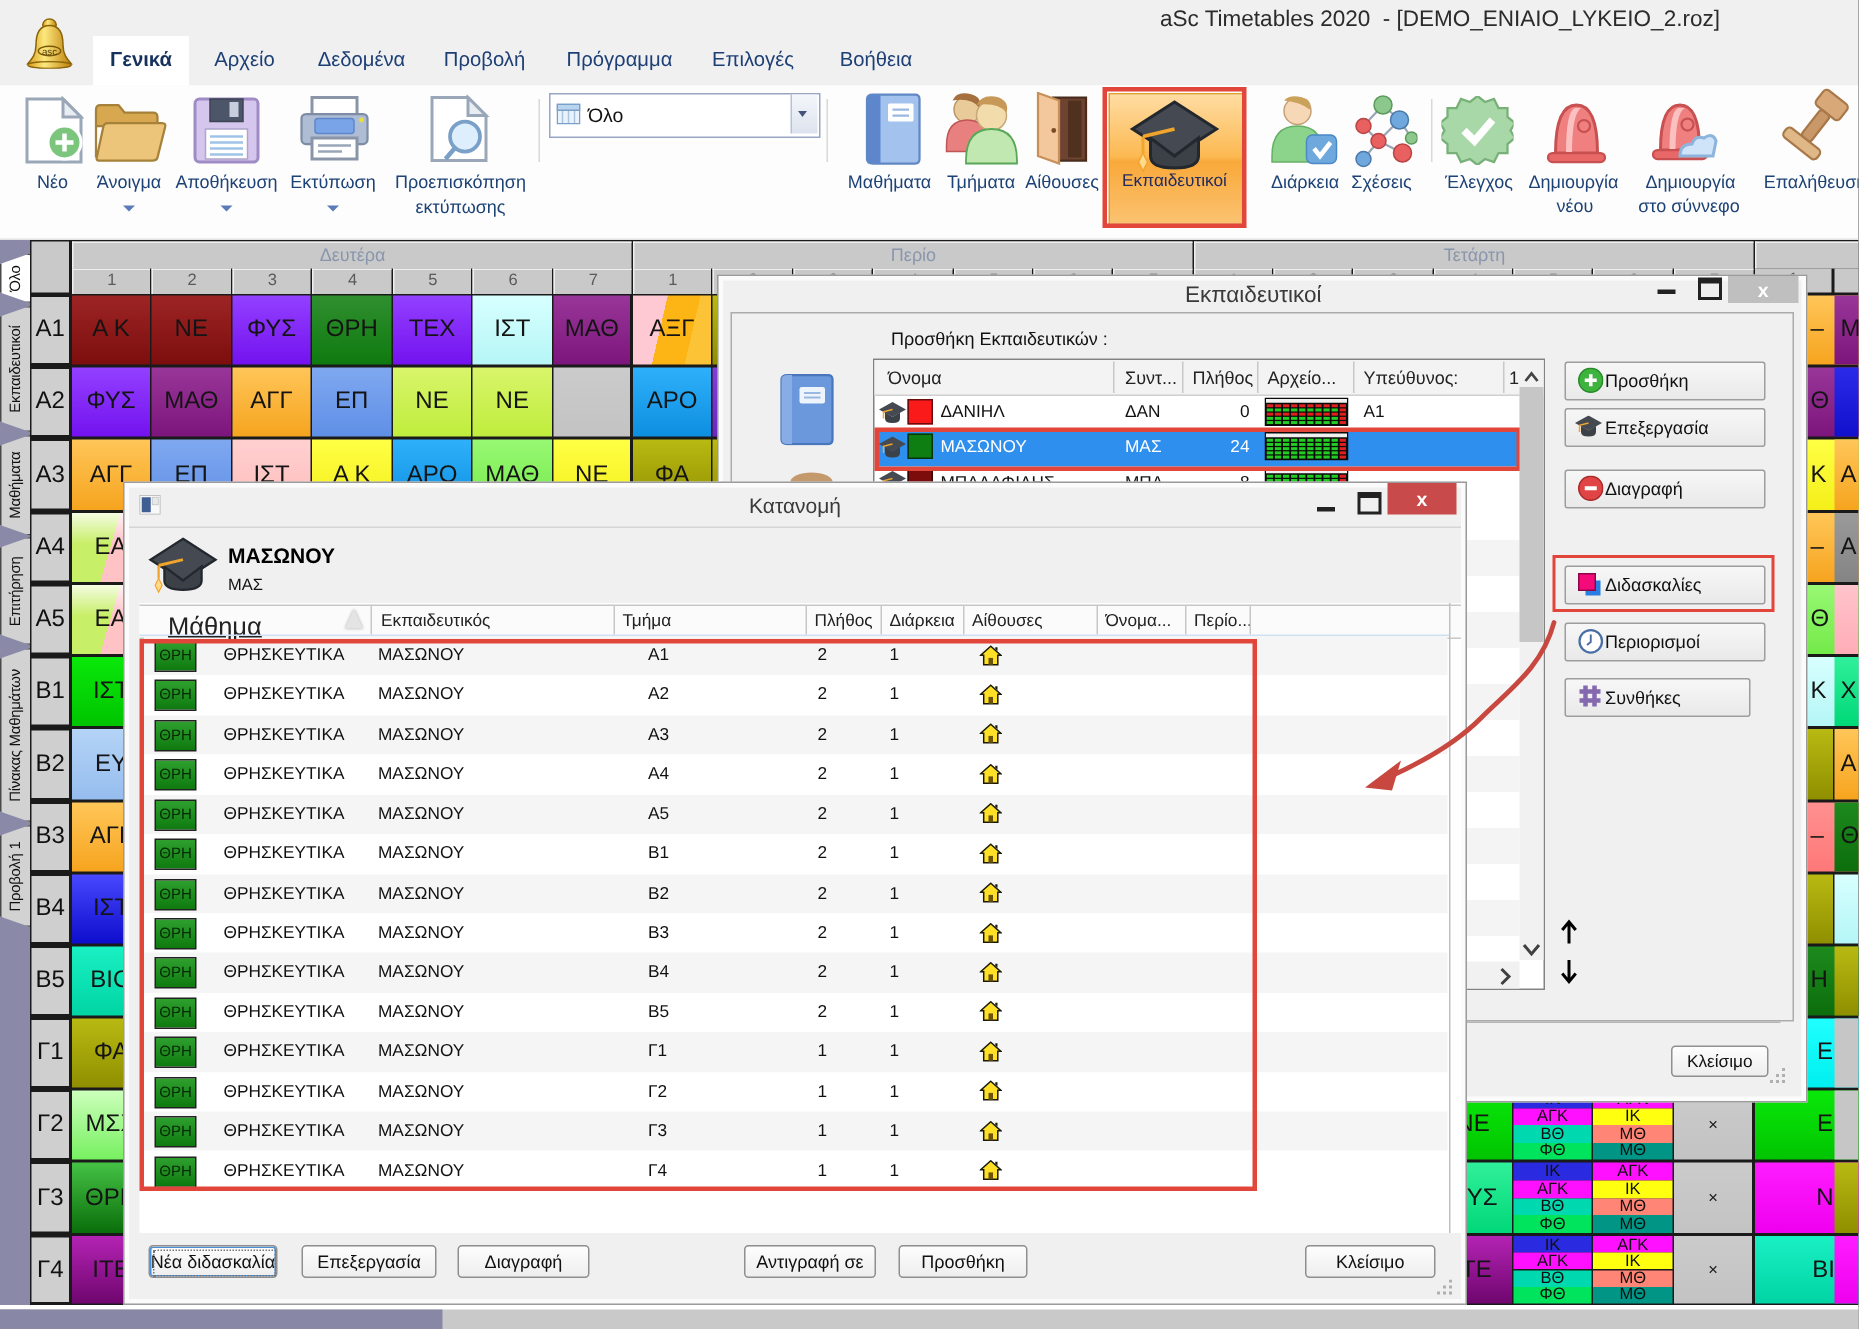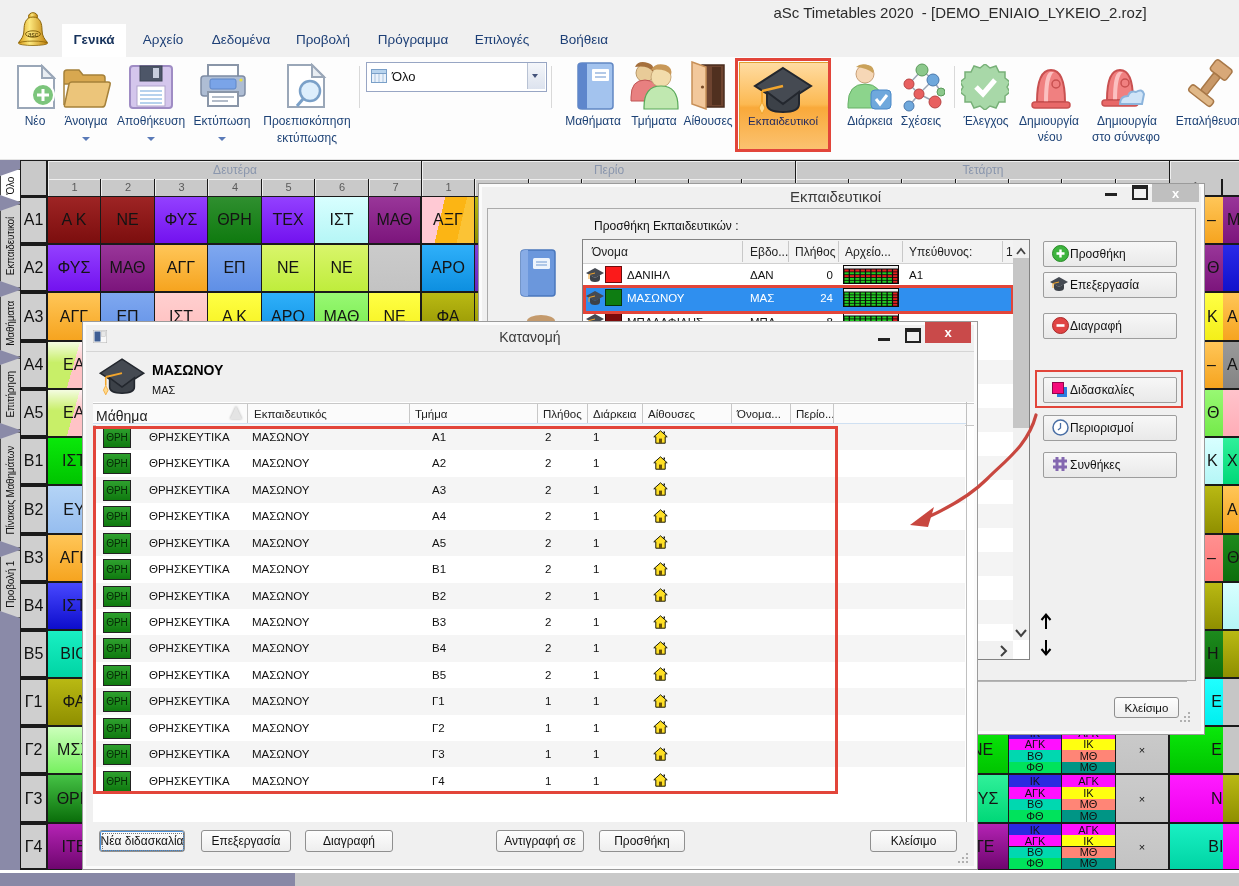--- a/index.html
+++ b/index.html
@@ -617,21 +617,21 @@
 <path d="M5 4 Q5 1 9 1 L36 1 Q39 1 39 4 L39 44 Q39 47 36 47 L9 47 Q5 47 5 44 Z" fill="#6b97dc" stroke="#4a77bc" stroke-width="1.5"></path>
 <path d="M5 4 Q5 1 9 1 L12 1 L12 47 L9 47 Q5 47 5 44 Z" fill="#88ace6"></path>
 <rect x="17" y="9" width="17" height="11" rx="1.5" fill="#eef4fc"></rect>
 <path d="M20 13 H31 M20 16 H31" stroke="#9ab8e0" stroke-width="1.3"></path>
   </svg>
 <div class="abs" style="left:527px;top:315px;width:28px;height:12px;background:#c49a6c;border-radius:50% 50% 0 0;z-index:11;"></div>
 <div class="abs" style="left:582px;top:239px;width:448px;height:421px;background:#fff;border:1px solid #828282;box-sizing:border-box;z-index:11;overflow:hidden;"></div>
 <div class="abs" style="left:583px;top:336px;width:430px;height:304px;z-index:11;background:repeating-linear-gradient(#ffffff 0 24px,#f4f4f4 24px 48px);"></div>
 <div class="abs" style="left:583px;top:240px;width:446px;height:23px;background:#f3f3f3;border-bottom:1px solid #d0d0d0;z-index:12;"></div>
 <div class="abs" style="left:592px;top:245px;font-size:12px;color:#222;z-index:13;">Όνομα</div>
-<div class="abs" style="left:750px;top:245px;font-size:12px;color:#222;z-index:13;">Εβδο...</div>
+<div class="abs" style="left:750px;top:245px;font-size:12px;color:#222;z-index:13;">Συντ...</div>
 <div class="abs" style="left:795px;top:245px;font-size:12px;color:#222;z-index:13;">Πλήθος</div>
 <div class="abs" style="left:845px;top:245px;font-size:12px;color:#222;z-index:13;">Αρχείο...</div>
 <div class="abs" style="left:909px;top:245px;font-size:12px;color:#222;z-index:13;">Υπεύθυνος:</div>
 <div class="abs" style="left:1006px;top:245px;font-size:12px;color:#222;z-index:13;">1</div>
 <div class="abs" style="left:742px;top:241px;width:1px;height:21px;background:#c8c8c8;z-index:13;"></div>
 <div class="abs" style="left:788px;top:241px;width:1px;height:21px;background:#c8c8c8;z-index:13;"></div>
 <div class="abs" style="left:838px;top:241px;width:1px;height:21px;background:#c8c8c8;z-index:13;"></div>
 <div class="abs" style="left:902px;top:241px;width:1px;height:21px;background:#c8c8c8;z-index:13;"></div>
 <div class="abs" style="left:1002px;top:241px;width:1px;height:21px;background:#c8c8c8;z-index:13;"></div>
 <svg class="abs" style="left:586px;top:268px;z-index:13;" width="18" height="15" viewBox="0 0 18 15">
@@ -855,21 +855,21 @@
     <path d="M4.5 8.5 H12.5" stroke="#fff" stroke-width="2.6"></path>
   </svg>
 <div class="btn" style="left:1043px;top:377px;width:134px;height:26px;z-index:12;padding-left:26px;justify-content:flex-start;">Διδασκαλίες</div>
 <div class="abs" style="left:1057px;top:387px;width:10px;height:10px;background:#2a7de0;z-index:13;"></div>
 <div class="abs" style="left:1052px;top:382px;width:12px;height:12px;background:#f50a7a;border:1px solid #90054a;box-sizing:border-box;z-index:14;"></div>
 <div class="btn" style="left:1043px;top:415px;width:134px;height:26px;z-index:12;padding-left:26px;justify-content:flex-start;">Περιορισμοί</div>
 <svg class="abs" style="left:1052px;top:419px;z-index:13;" width="17" height="17" viewBox="0 0 17 17">
     <circle cx="8.5" cy="8.5" r="7.5" fill="#fff" stroke="#4a6fa5" stroke-width="1.5"></circle>
     <path d="M8.5 4 V9 L6 11" stroke="#4a6fa5" stroke-width="1.3" fill="none"></path>
   </svg>
-<div class="btn" style="left:1043px;top:452px;width:134px;height:26px;z-index:12;padding-left:26px;justify-content:flex-start;">Συνθήκες</div>
+<div class="btn" style="left:1043px;top:452px;width:124px;height:26px;z-index:12;padding-left:26px;justify-content:flex-start;">Συνθήκες</div>
 <svg class="abs" style="left:1052px;top:456px;z-index:13;" width="16" height="16" viewBox="0 0 16 16">
     <path d="M5 1 V15 M11 1 V15 M1 5 H15 M1 11 H15" stroke="#8468b0" stroke-width="3"></path>
   </svg>
 <div class="redbox" style="left:1035px;top:370px;width:144px;height:34px;border-width:2.5px;z-index:15;"></div>
 <svg class="abs" style="left:1040px;top:612px;z-index:12;" width="12" height="18" viewBox="0 0 12 18">
     <path d="M6 17 V4 M1.5 8 L6 2.5 L10.5 8" stroke="#000" stroke-width="2" fill="none"></path>
   </svg>
 <svg class="abs" style="left:1040px;top:639px;z-index:12;" width="12" height="18" viewBox="0 0 12 18">
     <path d="M6 1 V14 M1.5 10 L6 15.5 L10.5 10" stroke="#000" stroke-width="2" fill="none"></path>
   </svg>
@@ -900,21 +900,21 @@
 <path d="M31 2 L59 20 L31 38 L3 20 Z" fill="#454a52" stroke="#23272e" stroke-width="2"></path>
 <path d="M15 26 L15 38 Q15 46 31 46 Q47 46 47 38 L47 26 L31 38 Z" fill="#3c4148" stroke="#23272e" stroke-width="2"></path>
 <path d="M31 20 L10 25" stroke="#f2a52c" stroke-width="2.5" fill="none"></path>
 <path d="M10 25 L10 36" stroke="#f2a52c" stroke-width="2" fill="none"></path>
 <path d="M10 36 L13 42 L10 48 L7 42 Z" fill="#ffd98c" stroke="#f2a52c" stroke-width="1"></path>
   </svg>
 <div class="abs" style="left:152px;top:362px;font-size:14px;font-weight:bold;color:#000;z-index:21;">ΜΑΣΩΝΟΥ</div>
 <div class="abs" style="left:152px;top:384px;font-size:11px;color:#111;z-index:21;">ΜΑΣ</div>
 <div class="abs" style="left:93px;top:402px;width:881px;height:420px;background:#fff;z-index:20;"></div>
 <div class="abs" style="left:93px;top:403px;width:881px;height:21px;background:#fbfbfb;border-top:1px solid #c8c8c8;border-bottom:1px solid #c8c8c8;z-index:21;"></div>
-<div class="abs" style="left:96px;top:408px;font-size:14px;color:#222;z-index:22;">Μάθημα</div>
+<div class="abs" style="left:112px;top:408px;font-size:17px;color:#222;z-index:22;text-decoration:underline;">Μάθημα</div>
 <div class="abs" style="left:254px;top:408px;font-size:11.5px;color:#222;z-index:22;">Εκπαιδευτικός</div>
 <div class="abs" style="left:415px;top:408px;font-size:11.5px;color:#222;z-index:22;">Τμήμα</div>
 <div class="abs" style="left:543px;top:408px;font-size:11.5px;color:#222;z-index:22;">Πλήθος</div>
 <div class="abs" style="left:593px;top:408px;font-size:11.5px;color:#222;z-index:22;">Διάρκεια</div>
 <div class="abs" style="left:648px;top:408px;font-size:11.5px;color:#222;z-index:22;">Αίθουσες</div>
 <div class="abs" style="left:737px;top:408px;font-size:11.5px;color:#222;z-index:22;">Όνομα...</div>
 <div class="abs" style="left:796px;top:408px;font-size:11.5px;color:#222;z-index:22;">Περίο...</div>
 <div class="abs" style="left:247px;top:404px;width:1px;height:19px;background:#c8c8c8;z-index:22;"></div>
 <div class="abs" style="left:409px;top:404px;width:1px;height:19px;background:#c8c8c8;z-index:22;"></div>
 <div class="abs" style="left:537px;top:404px;width:1px;height:19px;background:#c8c8c8;z-index:22;"></div>

